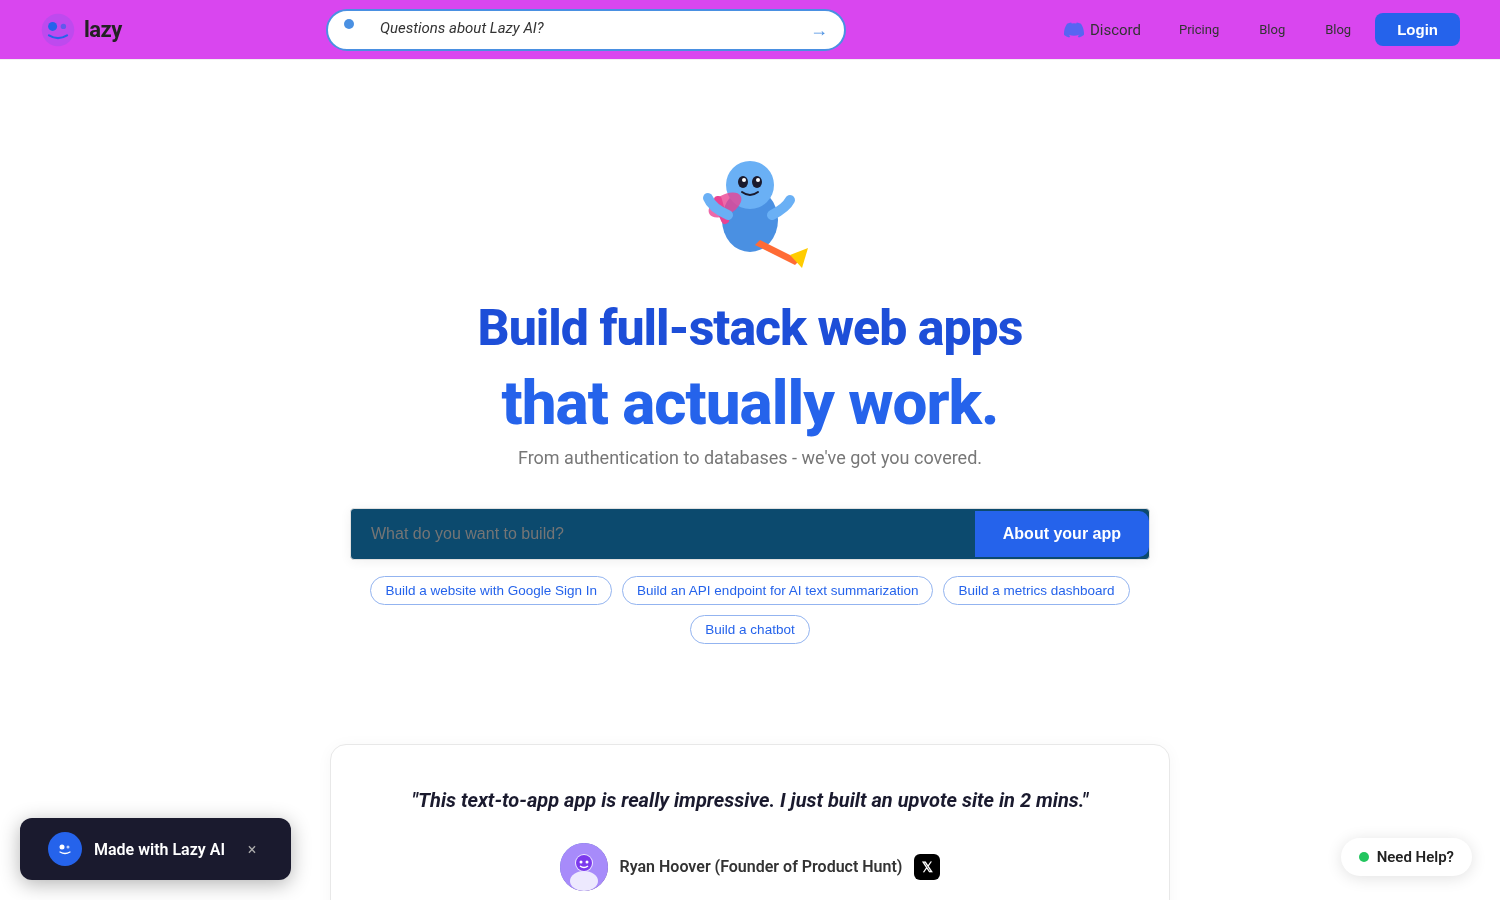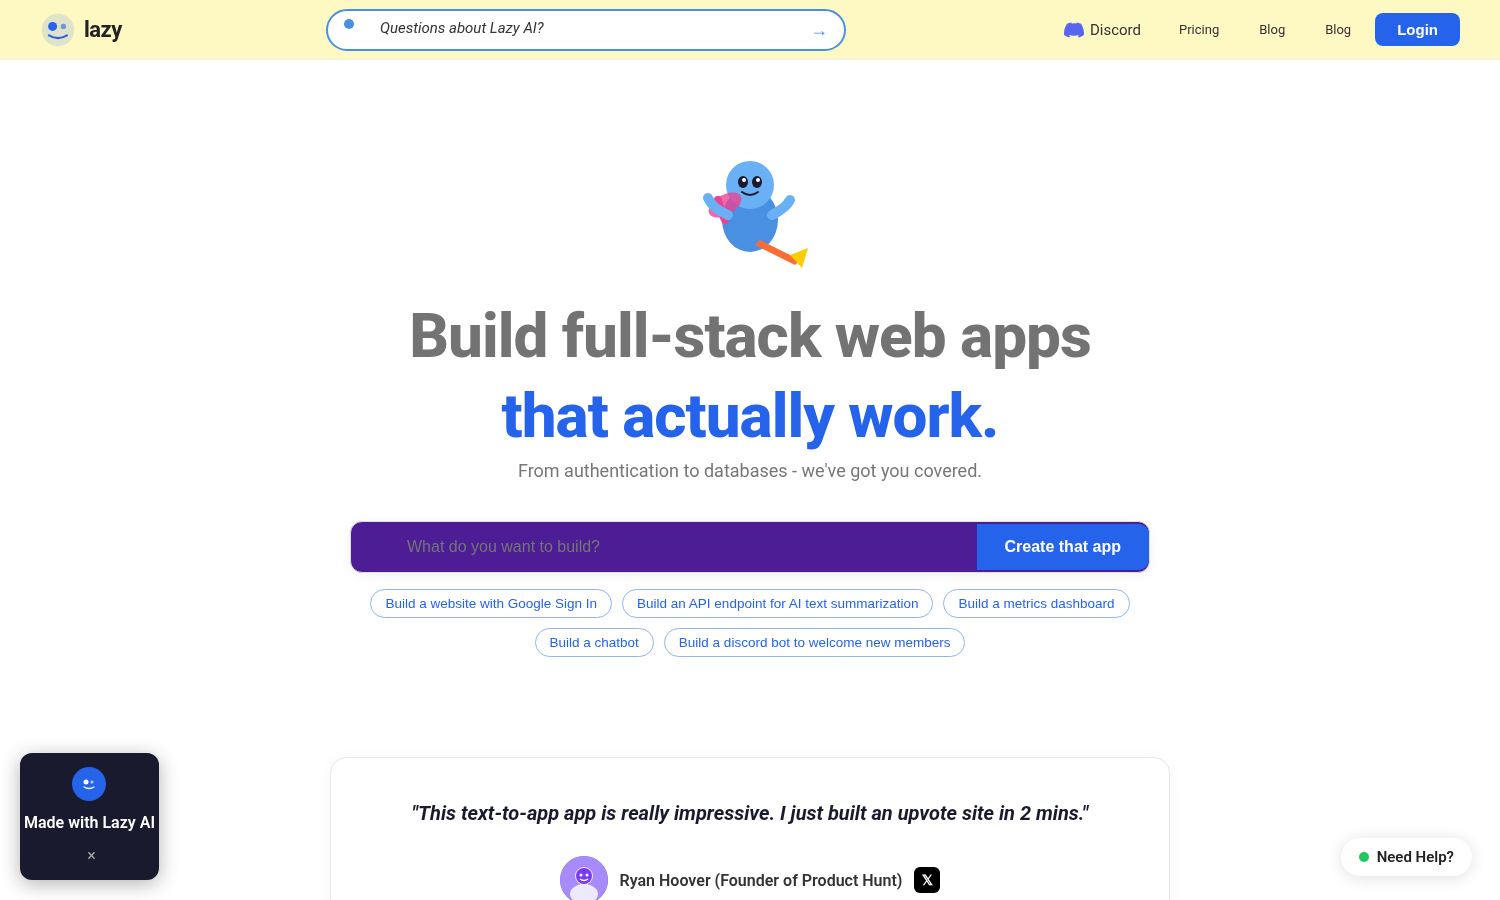--- a/index.html
+++ b/index.html
@@ -21,21 +21,21 @@
       display: flex;
       align-items: center;
       justify-content: space-between;
       padding: 0 40px;
       height: 60px;
       border-bottom: 1px solid #f0f0f0;
       position: fixed;
       top: 0;
       left: 0;
       right: 0;
-      background: #fef9c3;
+      background: #d946ef;
       z-index: 100;
     }
 
     .logo-area {
       display: flex;
       align-items: center;
       gap: 8px;
       cursor: pointer;
     }
 
@@ -140,23 +140,23 @@
       width: 100%;
     }
 
     .hero-mascot {
       width: 160px;
       height: 160px;
       margin-bottom: 20px;
     }
 
     .hero-title {
-      font-size: 62px;
+      font-size: 50px;
       font-weight: 800;
-      color: #737373;
+      color: #1d4ed8;
       line-height: 1.15;
       margin-bottom: 8px;
       letter-spacing: -1px;
       text-align: right;
     }
 
     .hero-title-blue {
       color: #2563eb;
       font-size: 62px;
       font-weight: 800;
@@ -173,25 +173,24 @@
     
     .build-input-area {
       width: 800px;
       max-width: 95%;
     }
 
     .build-input-row {
       display: flex;
       align-items: center;
       border: 1.5px solid #e0e0e0;
-      border-radius: 12px;
+      border-radius: 4px;
       overflow: hidden;
-      background: #4c1d95;
+      background: #0c4a6e;
       box-shadow: 0 2px 12px rgba(0,0,0,0.06);
-      padding-left: 36px;
     }
 
     .build-input {
       flex: 1;
       border: none;
       outline: none;
       padding: 16px 20px;
       font-size: 16px;
       color: #999;
       background: transparent;
@@ -289,27 +288,26 @@
     }
 
     
     .bottom-banner {
       position: fixed;
       bottom: 20px;
       left: 20px;
       background: #1a1a2e;
       color: #fff;
       border-radius: 12px;
-      padding: 14px 4px;
+      padding: 14px 28px;
       display: flex;
       align-items: center;
       gap: 12px;
       z-index: 200;
       box-shadow: 0 4px 20px rgba(0,0,0,0.3);
-      flex-direction: column;
     }
 
     .banner-logo {
       width: 34px;
       height: 34px;
       background: #2563eb;
       border-radius: 50%;
       display: flex;
       align-items: center;
       justify-content: center;
@@ -438,29 +436,28 @@
       <span>Build full-stack web apps</span>
     </h1>
     <h1>
       <span class="hero-title-blue">that actually work.</span>
     </h1>
     <p class="hero-subtitle">From authentication to databases - we've got you covered.</p>
 
     <div class="build-input-area">
       <div class="build-input-row">
         <input class="build-input" type="text" placeholder="What do you want to build?" style="">
-        <button class="build-btn">Create that app</button>
+        <button class="build-btn">About your app</button>
       </div>
 
       <div class="suggestion-chips" id="chips-container">
       <button class="chip">Build a website with Google Sign In</button>
           <button class="chip">Build an API endpoint for AI text summarization</button>
           <button class="chip">Build a metrics dashboard</button>
           <button class="chip">Build a chatbot</button>
-          <button class="chip">Build a discord bot to welcome new members</button>
         </div>
     </div>
   </section>
 
   <section class="testimonial-section">
     <p class="testimonial-quote">"This text-to-app app is really impressive. I just built an upvote site in 2 mins."</p>
     <div class="testimonial-author">
       <div class="testimonial-avatar">
 
         <svg width="48" height="48" viewBox="0 0 48 48" xmlns="http://www.w3.org/2000/svg">

